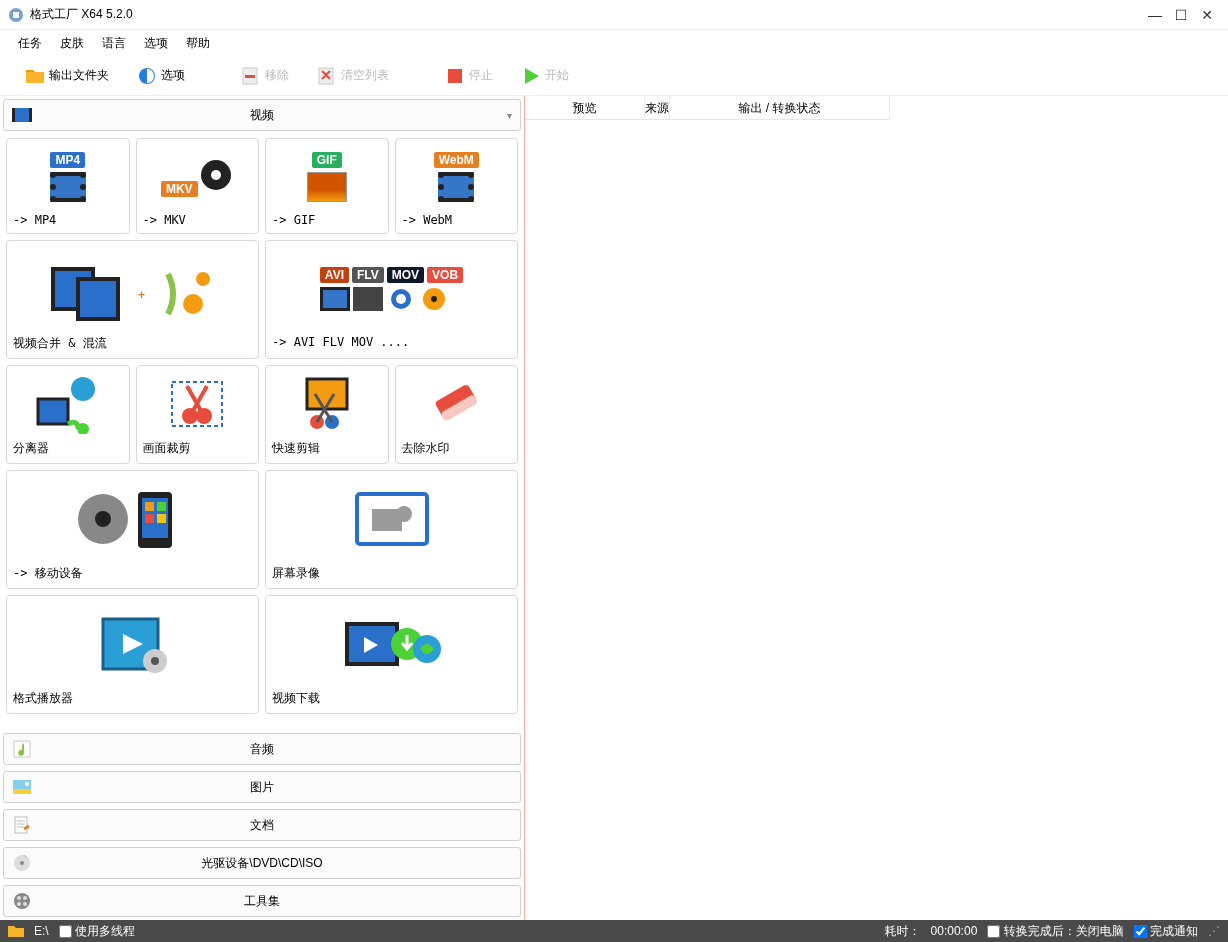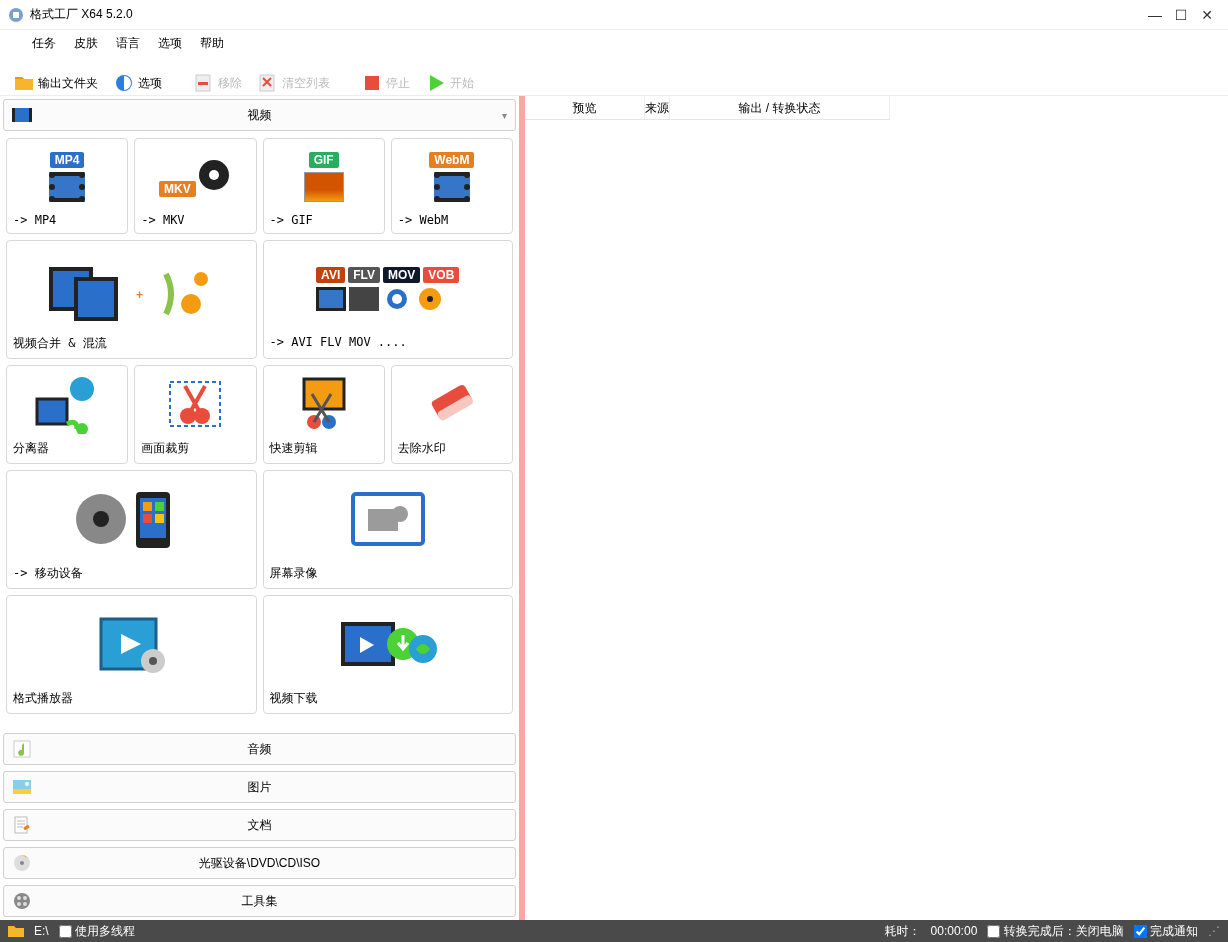--- a/index.html
+++ b/index.html
@@ -1,28 +1,28 @@
 <!DOCTYPE html>
 <html><head>
 <meta charset="utf-8">
 <style>
 * { margin:0; padding:0; box-sizing:border-box; font-family:"Microsoft YaHei","SimSun",Arial,sans-serif; font-size:12px; }
 body { background:#fff; width:1228px; height:942px; overflow:hidden; position:relative; }
 .titlebar { height:30px; display:flex; align-items:center; padding:0 8px; border-bottom:1px solid #eee; }
 .titlebar .app-icon { width:16px; height:16px; margin-right:6px; }
 .titlebar .title { flex:1; }
 .titlebar .win-btn { width:26px; text-align:center; font-size:14px; color:#333; }
-.menubar { height:26px; display:flex; align-items:center; padding:0 32px; gap:18px; }
+.menubar { height:26px; display:flex; align-items:center; padding:0 18px; gap:18px; }
 .menubar span { cursor:default; }
-.toolbar { height:40px; display:flex; align-items:flex-end; padding:0 8px; gap:4px; border-bottom:1px solid #eee; }
+.toolbar { height:40px; display:flex; align-items:center; padding:0 19px; gap:16px; border-bottom:1px solid #eee; }
 .tool-btn { display:flex; align-items:center; gap:4px; padding:2px 6px; }
 .tool-btn.dis { color:#bbb; }
 .ic { width:20px; height:20px; display:inline-block; }
 .main { position:absolute; top:96px; bottom:22px; left:0; right:0; display:flex; }
-.left-panel { width:525px; border-right:6px solid #fca5a5; display:flex; flex-direction:column; }
+.left-panel { width:525px; border-right:1px solid #fca5a5; display:flex; flex-direction:column; }
 .cat-bar { height:32px; border:1px solid #d0d0d0; margin:3px; border-radius:3px; display:flex; align-items:center; padding:0 8px; background:#fbfbfb; position:relative; }
 .cat-bar .cat-ic { width:20px; height:20px; margin-right:8px; }
 .cat-bar .cat-lbl { position:absolute; left:0; right:0; text-align:center; }
 .cat-bar .exp { position:absolute; right:8px; color:#888; font-size:10px; }
 .video-body { flex:1; overflow:auto; padding:4px 6px; }
 .grid4 { display:grid; grid-template-columns:repeat(4,1fr); gap:6px; margin-bottom:6px; }
 .grid2 { display:grid; grid-template-columns:repeat(2,1fr); gap:6px; margin-bottom:6px; }
 .tile { border:1px solid #d8d8d8; border-radius:4px; background:#fff; padding:6px; display:flex; flex-direction:column; align-items:center; }
 .tile .art { height:64px; display:flex; align-items:center; justify-content:center; width:100%; }
 .tile.big .art { height:84px; }

